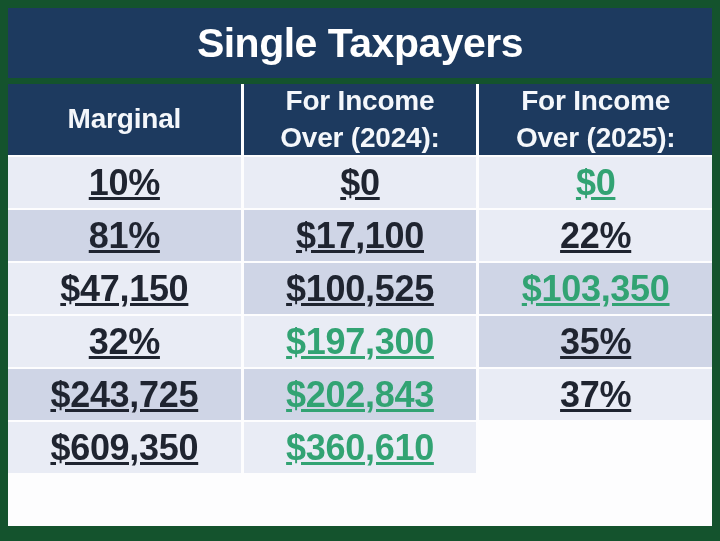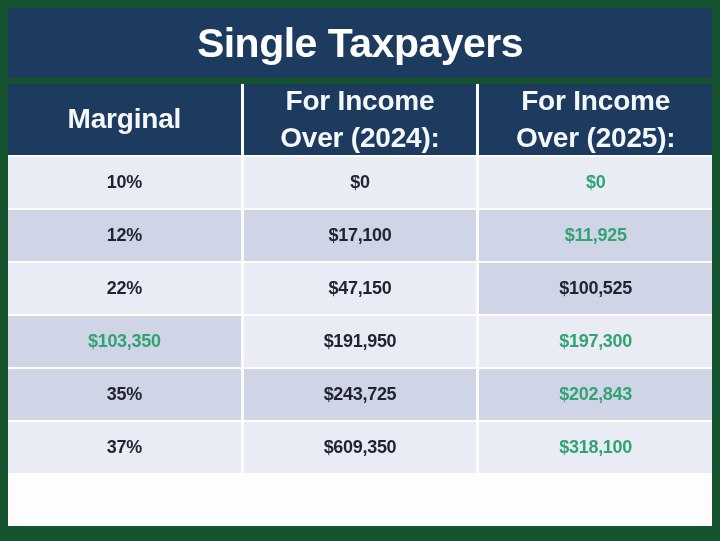--- a/index.html
+++ b/index.html
@@ -53,24 +53,25 @@
     text-align: center;
     font-size: 28px;
     font-weight: 700;
     line-height: 1.32;
     letter-spacing: -0.2px;
   }
   .cell {
     display: flex;
     align-items: center;
     justify-content: center;
-    font-size: 18px;
+    font-size: 36px;
     font-weight: 600;
     color: #1f2430;
     letter-spacing: -0.3px;
+    text-decoration: underline;
   }
   .row-light { background: #e9ecf5; }
   .row-dark  { background: #cfd5e6; }
   .cell.green { color: #32a373; }
 </style>
 </head>
 <body>
 
 <div class="canvas">
 
@@ -89,35 +90,34 @@
     </div>
     <div class="hcell">
       <span>For Income</span>
       <span>Over (2025):</span>
     </div>
 
     <div class="cell row-light">10%</div>
     <div class="cell row-light">$0</div>
     <div class="cell row-light green">$0</div>
 
-    <div class="cell row-dark">12%</div>
+    <div class="cell row-dark">81%</div>
     <div class="cell row-dark">$17,100</div>
-    <div class="cell row-dark green">$11,925</div>
 
     <div class="cell row-light">22%</div>
     <div class="cell row-light">$47,150</div>
 
     <div class="cell row-dark">$100,525</div>
     <div class="cell row-dark green">$103,350</div>
 
-    <div class="cell row-light">$191,950</div>
+    <div class="cell row-light">32%</div>
     <div class="cell row-light green">$197,300</div>
 
     <div class="cell row-dark">35%</div>
     <div class="cell row-dark">$243,725</div>
     <div class="cell row-dark green">$202,843</div>
 
     <div class="cell row-light">37%</div>
     <div class="cell row-light">$609,350</div>
-    <div class="cell row-light green">$318,100</div>
+    <div class="cell row-light green">$360,610</div>
 
   </div>
 </div>
 
 </body></html>

